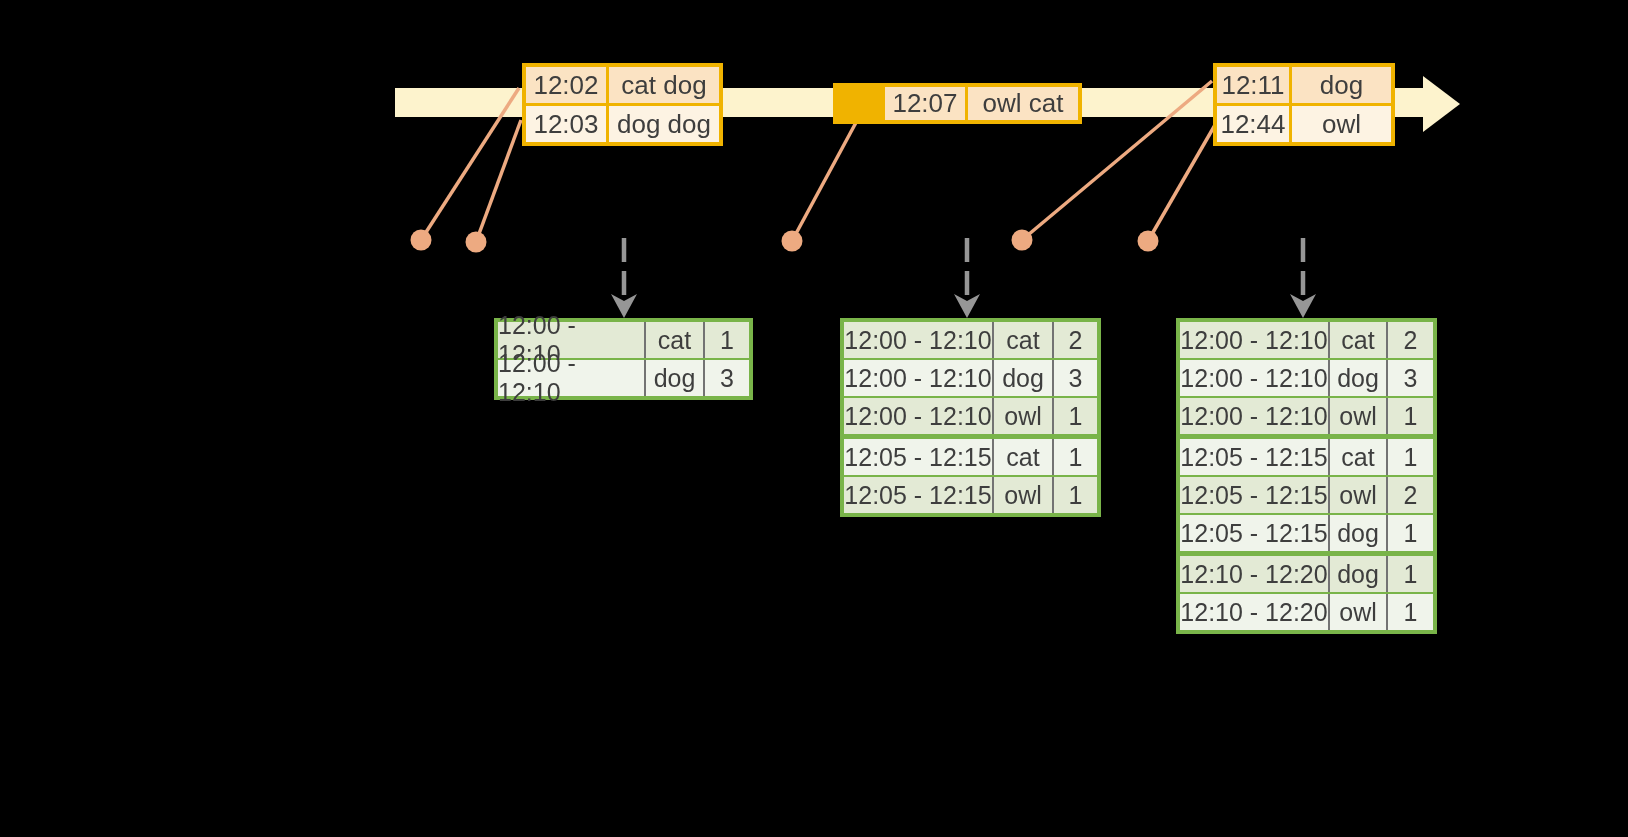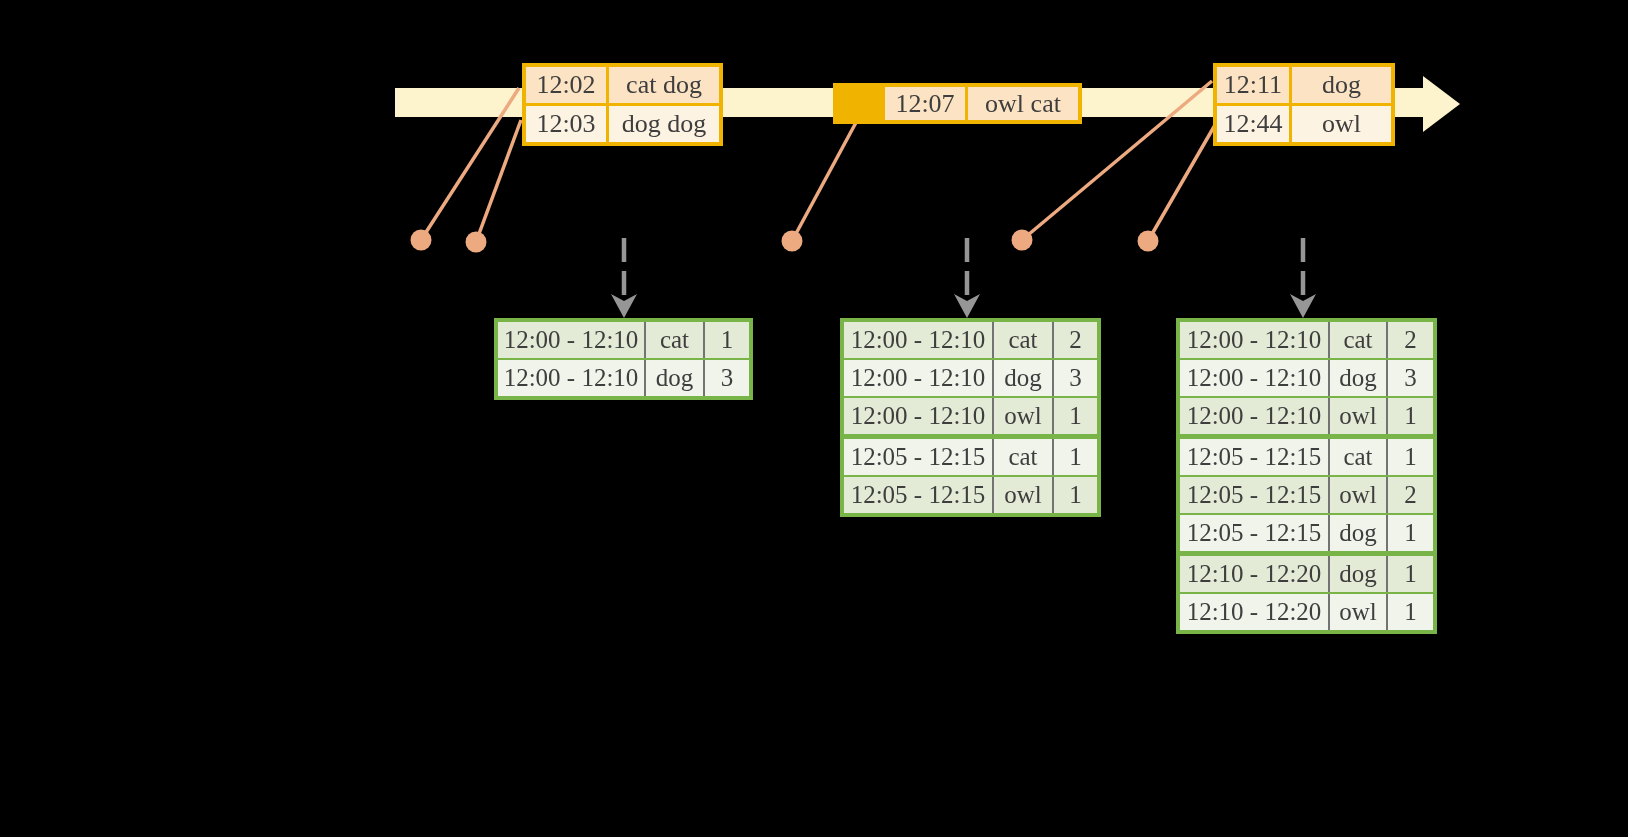--- a/index.html
+++ b/index.html
@@ -1,21 +1,21 @@
 <!DOCTYPE html>
 <html><head>
 <meta charset="utf-8">
 <style>
   html,body{margin:0;padding:0;background:#000;}
   .canvas{
     position:relative;
     width:1488px;height:837px;
     background:#000;
     overflow:hidden;
-    font-family:Liberation Serif, serif;
+    font-family:Liberation Sans, sans-serif;
   }
   .layer{position:absolute;left:0;top:0;z-index:1;}
 
   
   .ytable{
     position:absolute;
     display:grid;
     gap:3px;
     background:#f0b300;
     border:4px solid #f0b300;

